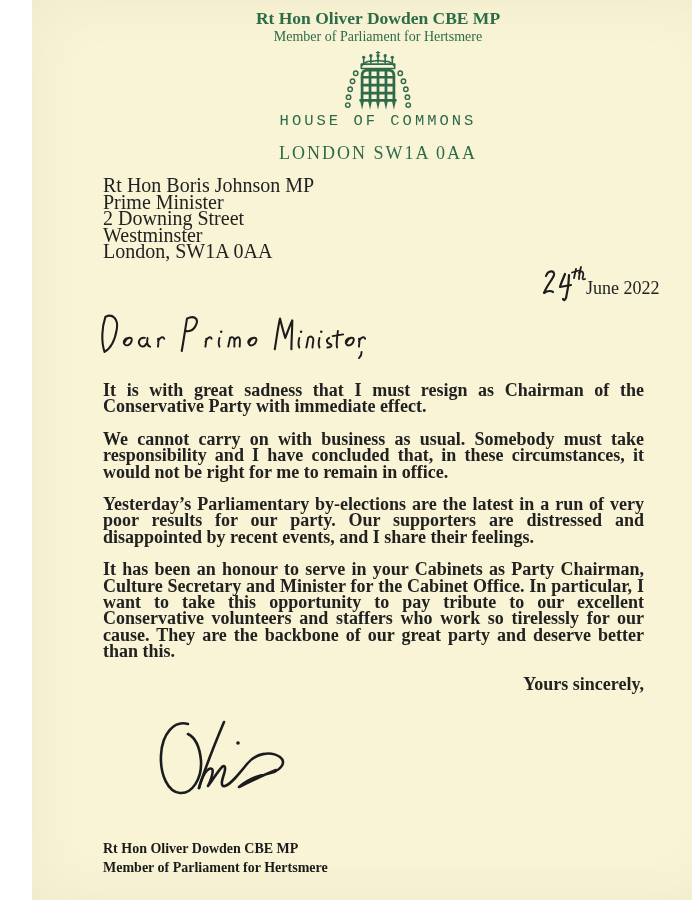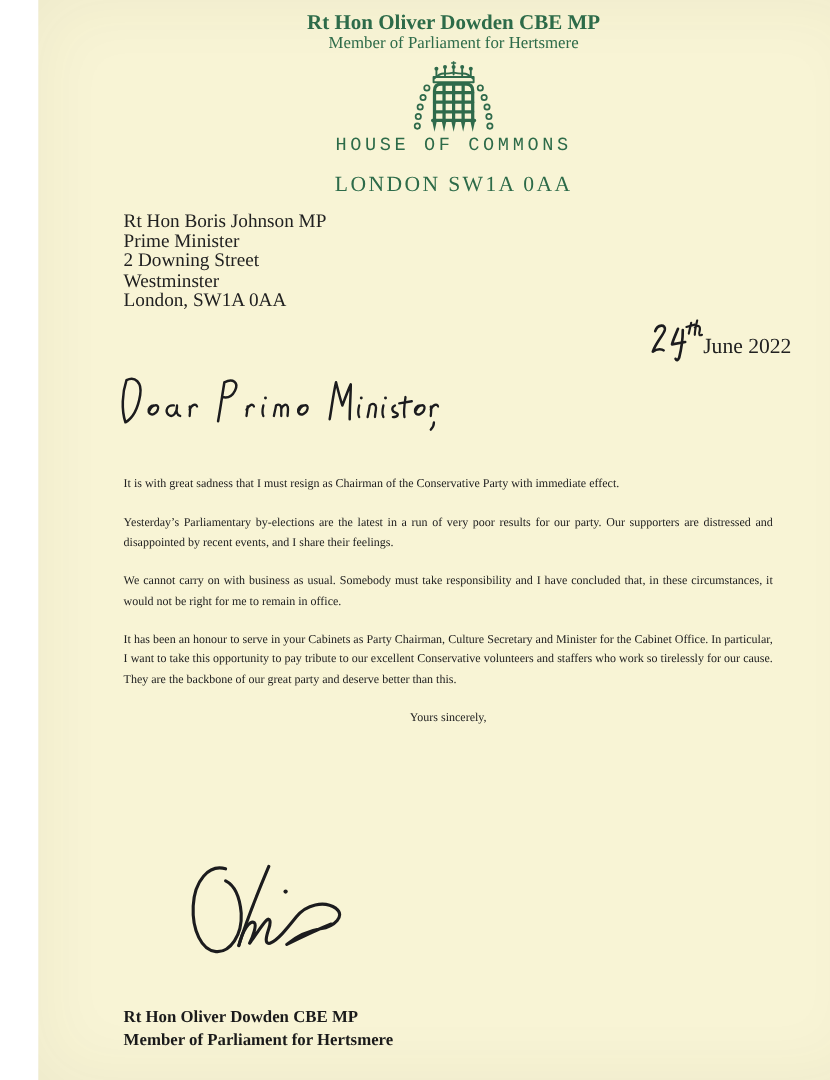--- a/index.html
+++ b/index.html
@@ -13,29 +13,29 @@
     color: #212121;
     overflow: hidden;
     margin-left: 32px;
   }
   .centered { position:absolute; left:0; right:0; text-align:center; }
   .hdr-name { top:8px; font-size:17.5px; font-weight:bold; color:#2d6b49; }
   .hdr-sub  { top:29px; font-size:14px; color:#2d6b49; }
   .crest    { position:absolute; top:51px; left:50%; transform:translateX(-50%); }
   .hoc      { top:112px; font-size:15.5px; letter-spacing:3px; color:#2d6b49;font-family:Liberation Mono, monospace; }
   .hoc-addr { top:143px; font-size:18px; letter-spacing:2px; color:#2d6b49; }
-  .recipient { position:absolute; top:177px; left:71px; font-size:16px; line-height:16.5px; }
+  .recipient { position:absolute; top:177px; left:71px; font-size:20px; line-height:16.5px; }
   .date-block { position:absolute; top:264px; left:506px; width:140px; }
   .date-hand  { position:absolute; top:2px; left:0; }
   .date-typed { position:absolute; top:14px; left:48px; font-size:18px; white-space:nowrap; }
   .salutation { position:absolute; top:309px; left:62px; }
-  .body-block { position:absolute; top:396px; left:71px; width:541px;
-                font-size:10px; line-height:16.4px; text-align:justify; }
+  .body-block { position:absolute; top:382px; left:71px; width:541px;
+                font-size:18px; line-height:16.4px; text-align:justify;font-weight:bold; }
   .body-block p { margin:0 0 16px 0; }
-  .valediction { text-align:center; }
+  .valediction { text-align:right; }
   .signature { position:absolute; top:713px; left:106px; }
   .footer { position:absolute; top:839px; left:71px; font-size:14px;
             line-height:19px; font-weight:bold; color:#1a1a1a; }
   .ink { stroke:#1c1c1e; fill:none; stroke-linecap:round; stroke-linejoin:round; }
   .grn { stroke:#2f6a4b; fill:none; stroke-linecap:round; stroke-linejoin:round; }
 </style>
 </head>
 <body>
 
 <div class="page">
@@ -122,22 +122,22 @@
     <circle cx="259" cy="25" r="1.4" fill="#1c1c1e"></circle>
     <path class="ink" d="M268,32 C264,34 265,38 269,39 C272,40 271,43 266,43" stroke-width="2.2"></path>
     <path class="ink" d="M278,24 C277,31 276,39 277,43 M272,30 L284,28" stroke-width="2.2"></path>
     <path class="ink" d="M288,37 C290,31 297,30 296,35 C295,40 289,43 287,38 C286,35 289,32 292,32" stroke-width="2.2"></path>
     <path class="ink" d="M302,33 C303,37 302,40 302,42 M302,36 C304,31 308,30 309,33" stroke-width="2.2"></path>
     <path class="ink" d="M305,48 C305,51 304,53 302,55" stroke-width="2.2"></path>
   </svg>
 
   <div class="body-block">
     <p>It is with great sadness that I must resign as Chairman of the Conservative Party with immediate effect.</p>
+    <p>We cannot carry on with business as usual. Somebody must take responsibility and I have concluded that, in these circumstances, it would not be right for me to remain in office.</p>
     <p>Yesterday’s Parliamentary by-elections are the latest in a run of very poor results for our party. Our supporters are distressed and disappointed by recent events, and I share their feelings.</p>
-    <p>We cannot carry on with business as usual. Somebody must take responsibility and I have concluded that, in these circumstances, it would not be right for me to remain in office.</p>
     <p>It has been an honour to serve in your Cabinets as Party Chairman, Culture Secretary and Minister for the Cabinet Office. In particular, I want to take this opportunity to pay tribute to our excellent Conservative volunteers and staffers who work so tirelessly for our cause. They are the backbone of our great party and deserve better than this.</p>
     <p class="valediction">Yours sincerely,</p>
   </div>
 
   <svg class="signature" width="162" height="96" viewBox="0 0 162 96" role="img" aria-label="Oliver">
     <path class="ink" d="M50,11 C36,7 24,21 23,42 C22,62 30,79 42,80 C54,81 64,66 63,48 C62,36 58,25 50,21" stroke-width="2.6"></path>
     <path class="ink" d="M86,9 C78,28 68,52 61,75" stroke-width="2.6"></path>
     <circle cx="100" cy="30" r="1.8" fill="#1c1c1e"></circle>
     <path class="ink" d="M61,75 C64,63 70,53 74,56 C76,58 73,67 70,73 C74,68 80,58 84,54 C87,51 88,55 86,61 C84,67 82,74 87,73 C93,71 101,61 109,51 C117,41 132,37 142,44 C150,50 141,59 129,61 C117,63 107,69 101,74 C109,70 123,63 138,57" stroke-width="2.6"></path>
   </svg>

